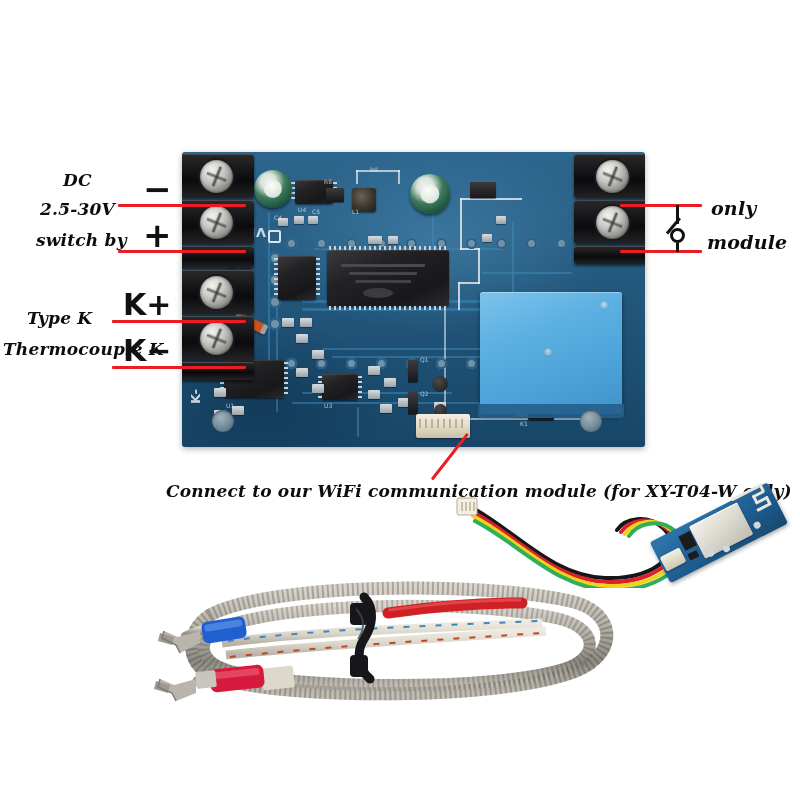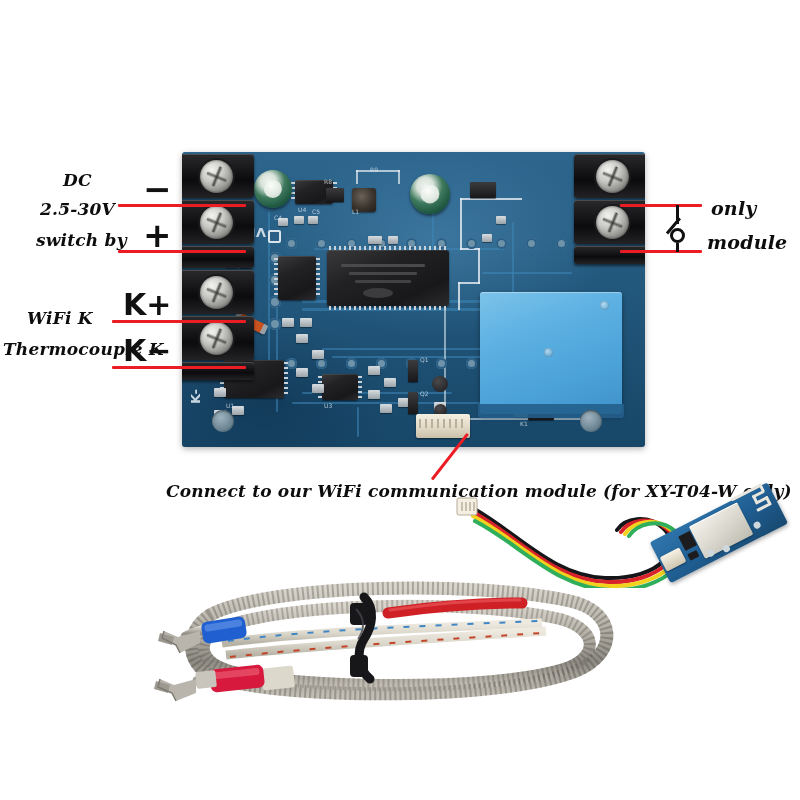--- a/index.html
+++ b/index.html
@@ -410,21 +410,21 @@
     <div class="sw-stem" style="left:676px;top:243px;height:9px;"></div>
   </div>
 
   <div class="anno anno-md" style="left:63px;top:170px;">DC</div>
   <div class="anno anno-md" style="left:40px;top:199px;">2.5-30V</div>
   <div class="anno anno-md" style="left:36px;top:230px;">switch by</div>
 
   <div class="sym" style="left:143px;top:172px;font-size:34px;">−</div>
   <div class="sym" style="left:143px;top:218px;font-size:34px;">+</div>
 
-  <div class="anno anno-md" style="left:27px;top:308px;">WiFi K</div>
+  <div class="anno anno-md" style="left:27px;top:308px;">Type K</div>
   <div class="anno anno-md" style="left:3px;top:339px;">Thermocouple K</div>
 
   <div class="sym" style="left:123px;top:290px;font-size:30px;">K+</div>
   <div class="sym" style="left:123px;top:336px;font-size:30px;">K−</div>
 
   <div class="anno anno-lg" style="left:711px;top:197px;">only</div>
   <div class="anno anno-lg" style="left:707px;top:231px;">module</div>
 
   <div class="anno anno-md" style="left:166px;top:481px;">Connect to our WiFi communication module (for XY-T04-W only)</div>
 

